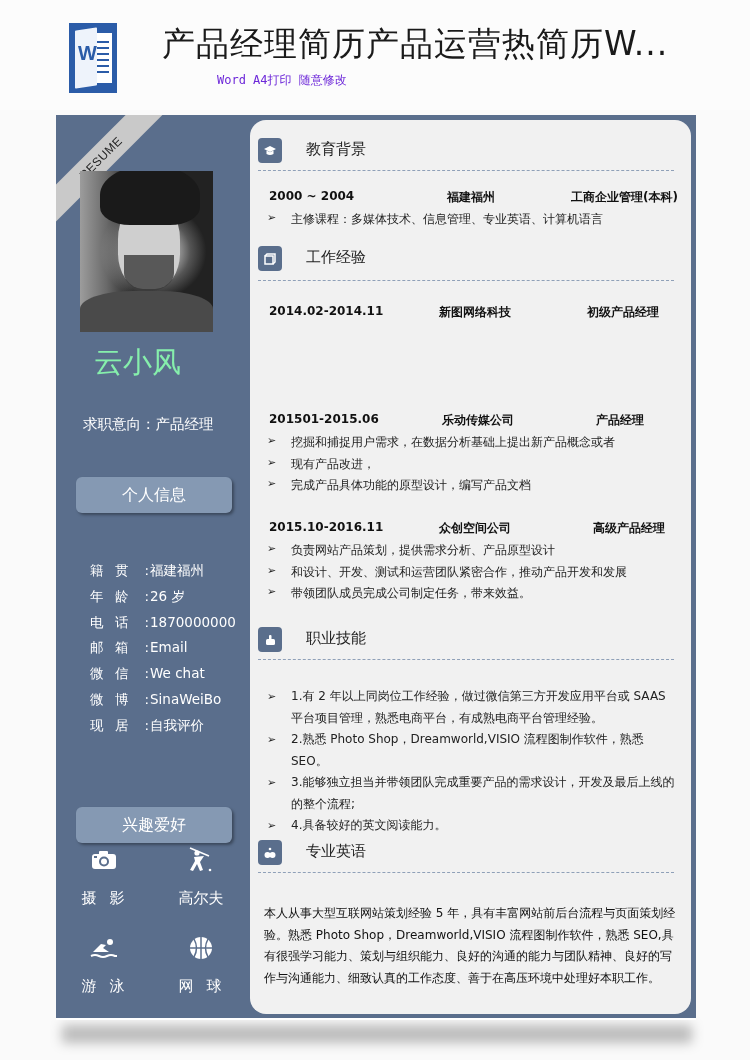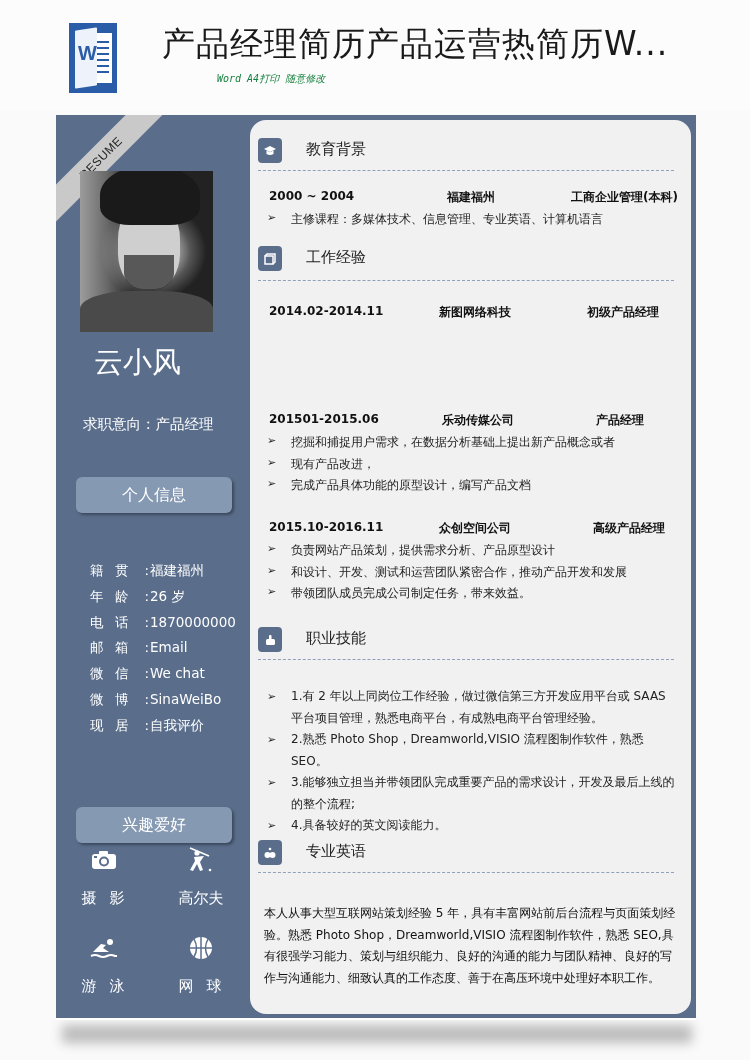--- a/index.html
+++ b/index.html
@@ -7,37 +7,37 @@
   body { font-family: "DejaVu Sans", "Liberation Sans", sans-serif; color: #222; position: relative; }
 
   
   .header { position: absolute; left: 0; top: 0; width: 750px; height: 110px; background: #fcfcfc; }
   .word-icon { position: absolute; left: 69px; top: 23px; width: 48px; height: 70px; background: #2b5ca8; }
   .word-icon .doc { position: absolute; left: 24px; top: 10px; width: 19px; height: 50px; background: #fff; }
   .word-icon .doc i { position: absolute; left: 3px; width: 13px; height: 2px; background: #2b5ca8; }
   .word-icon .page { position: absolute; left: 6px; top: 6px; width: 22px; height: 58px; background: #eef3fb; transform: skewY(-8deg); border-radius: 1px; }
   .word-icon .w { position: absolute; left: 9px; top: 19px; font-family: "Liberation Sans", sans-serif; font-weight: bold; font-size: 20px; color: #2b5ca8; }
   .title { position: absolute; left: 162px; top: 22px; font-size: 33px; color: #1a1a1a; letter-spacing: 1px; white-space: nowrap; font-family: "DejaVu Sans", sans-serif; }
-  .subtitle { position: absolute; left: 217px; top: 72px; font-size: 10px; color: #15803d; font-family: "DejaVu Sans Mono", monospace; white-space: nowrap; font-style: italic; }
+  .subtitle { position: absolute; left: 217px; top: 72px; font-size: 12px; color: #6d28d9; font-family: "DejaVu Sans Mono", monospace; white-space: nowrap; }
 
   
   .page-shadow { position: absolute; left: 62px; top: 1025px; width: 630px; height: 18px; background: rgba(0,0,0,0.25); filter: blur(6px); }
   .resume { position: absolute; left: 56px; top: 115px; width: 640px; height: 905px; background: #5a6e8c; border-bottom: 2px solid #fff; overflow: hidden; }
 
   
   .ribbon { position: absolute; left: -40px; top: 30px; width: 170px; height: 26px; background: #c9c9c9; transform: rotate(-45deg); text-align: center; font-family: "Liberation Sans", sans-serif; font-size: 12px; color: #222; line-height: 26px; letter-spacing: 0.5px; }
 
   .photo { position: absolute; left: 24px; top: 56px; width: 133px; height: 161px; background: radial-gradient(ellipse 40% 30% at 55% 50%, #d8d8d8 0%, #b0b0b0 40%, #555 70%, #222 100%), #444; overflow: hidden; }
   .photo .hair { position: absolute; left: 20px; top: -6px; width: 100px; height: 60px; background: #1a1a1a; border-radius: 50% 50% 30% 30%; }
   .photo .face { position: absolute; left: 38px; top: 28px; width: 62px; height: 90px; background: #cfcfcf; border-radius: 45% 45% 40% 40%; }
   .photo .beard { position: absolute; left: 44px; top: 84px; width: 50px; height: 36px; background: #3a3a3a; border-radius: 0 0 50% 50%; opacity: 0.8; }
   .photo .shirt { position: absolute; left: 0; top: 120px; width: 133px; height: 45px; background: #4a4a4a; border-radius: 40% 40% 0 0; }
   .photo .bg { position: absolute; left: 0; top: 0; width: 133px; height: 161px; background: linear-gradient(90deg, #eee 0%, #999 20%, transparent 40%); opacity: 0.6; }
 
-  .name { position: absolute; left: 38px; top: 228px; font-size: 29px; color: #ffffff; }
+  .name { position: absolute; left: 38px; top: 228px; font-size: 29px; color: #86efac; }
   .intent { position: absolute; left: 27px; top: 300px; font-size: 14.5px; color: #fff; }
 
   .pill { position: absolute; left: 20px; width: 156px; height: 36px; background: #8599b3; border-radius: 6px; box-shadow: 2px 2px 3px rgba(0,0,0,0.35); color: #fff; text-align: center; line-height: 36px; font-size: 16px; }
   .pill-info { top: 362px; }
   .pill-hobby { top: 692px; }
 
   .info-list { position: absolute; left: 34px; top: 447px; }
   .info-row { height: 25.8px; font-size: 13.5px; color: #fff; white-space: nowrap; }
   .info-row .k1, .info-row .k2 { display: inline-block; width: 25px; }
   .info-row .colon { display: inline-block; width: 10px; }

